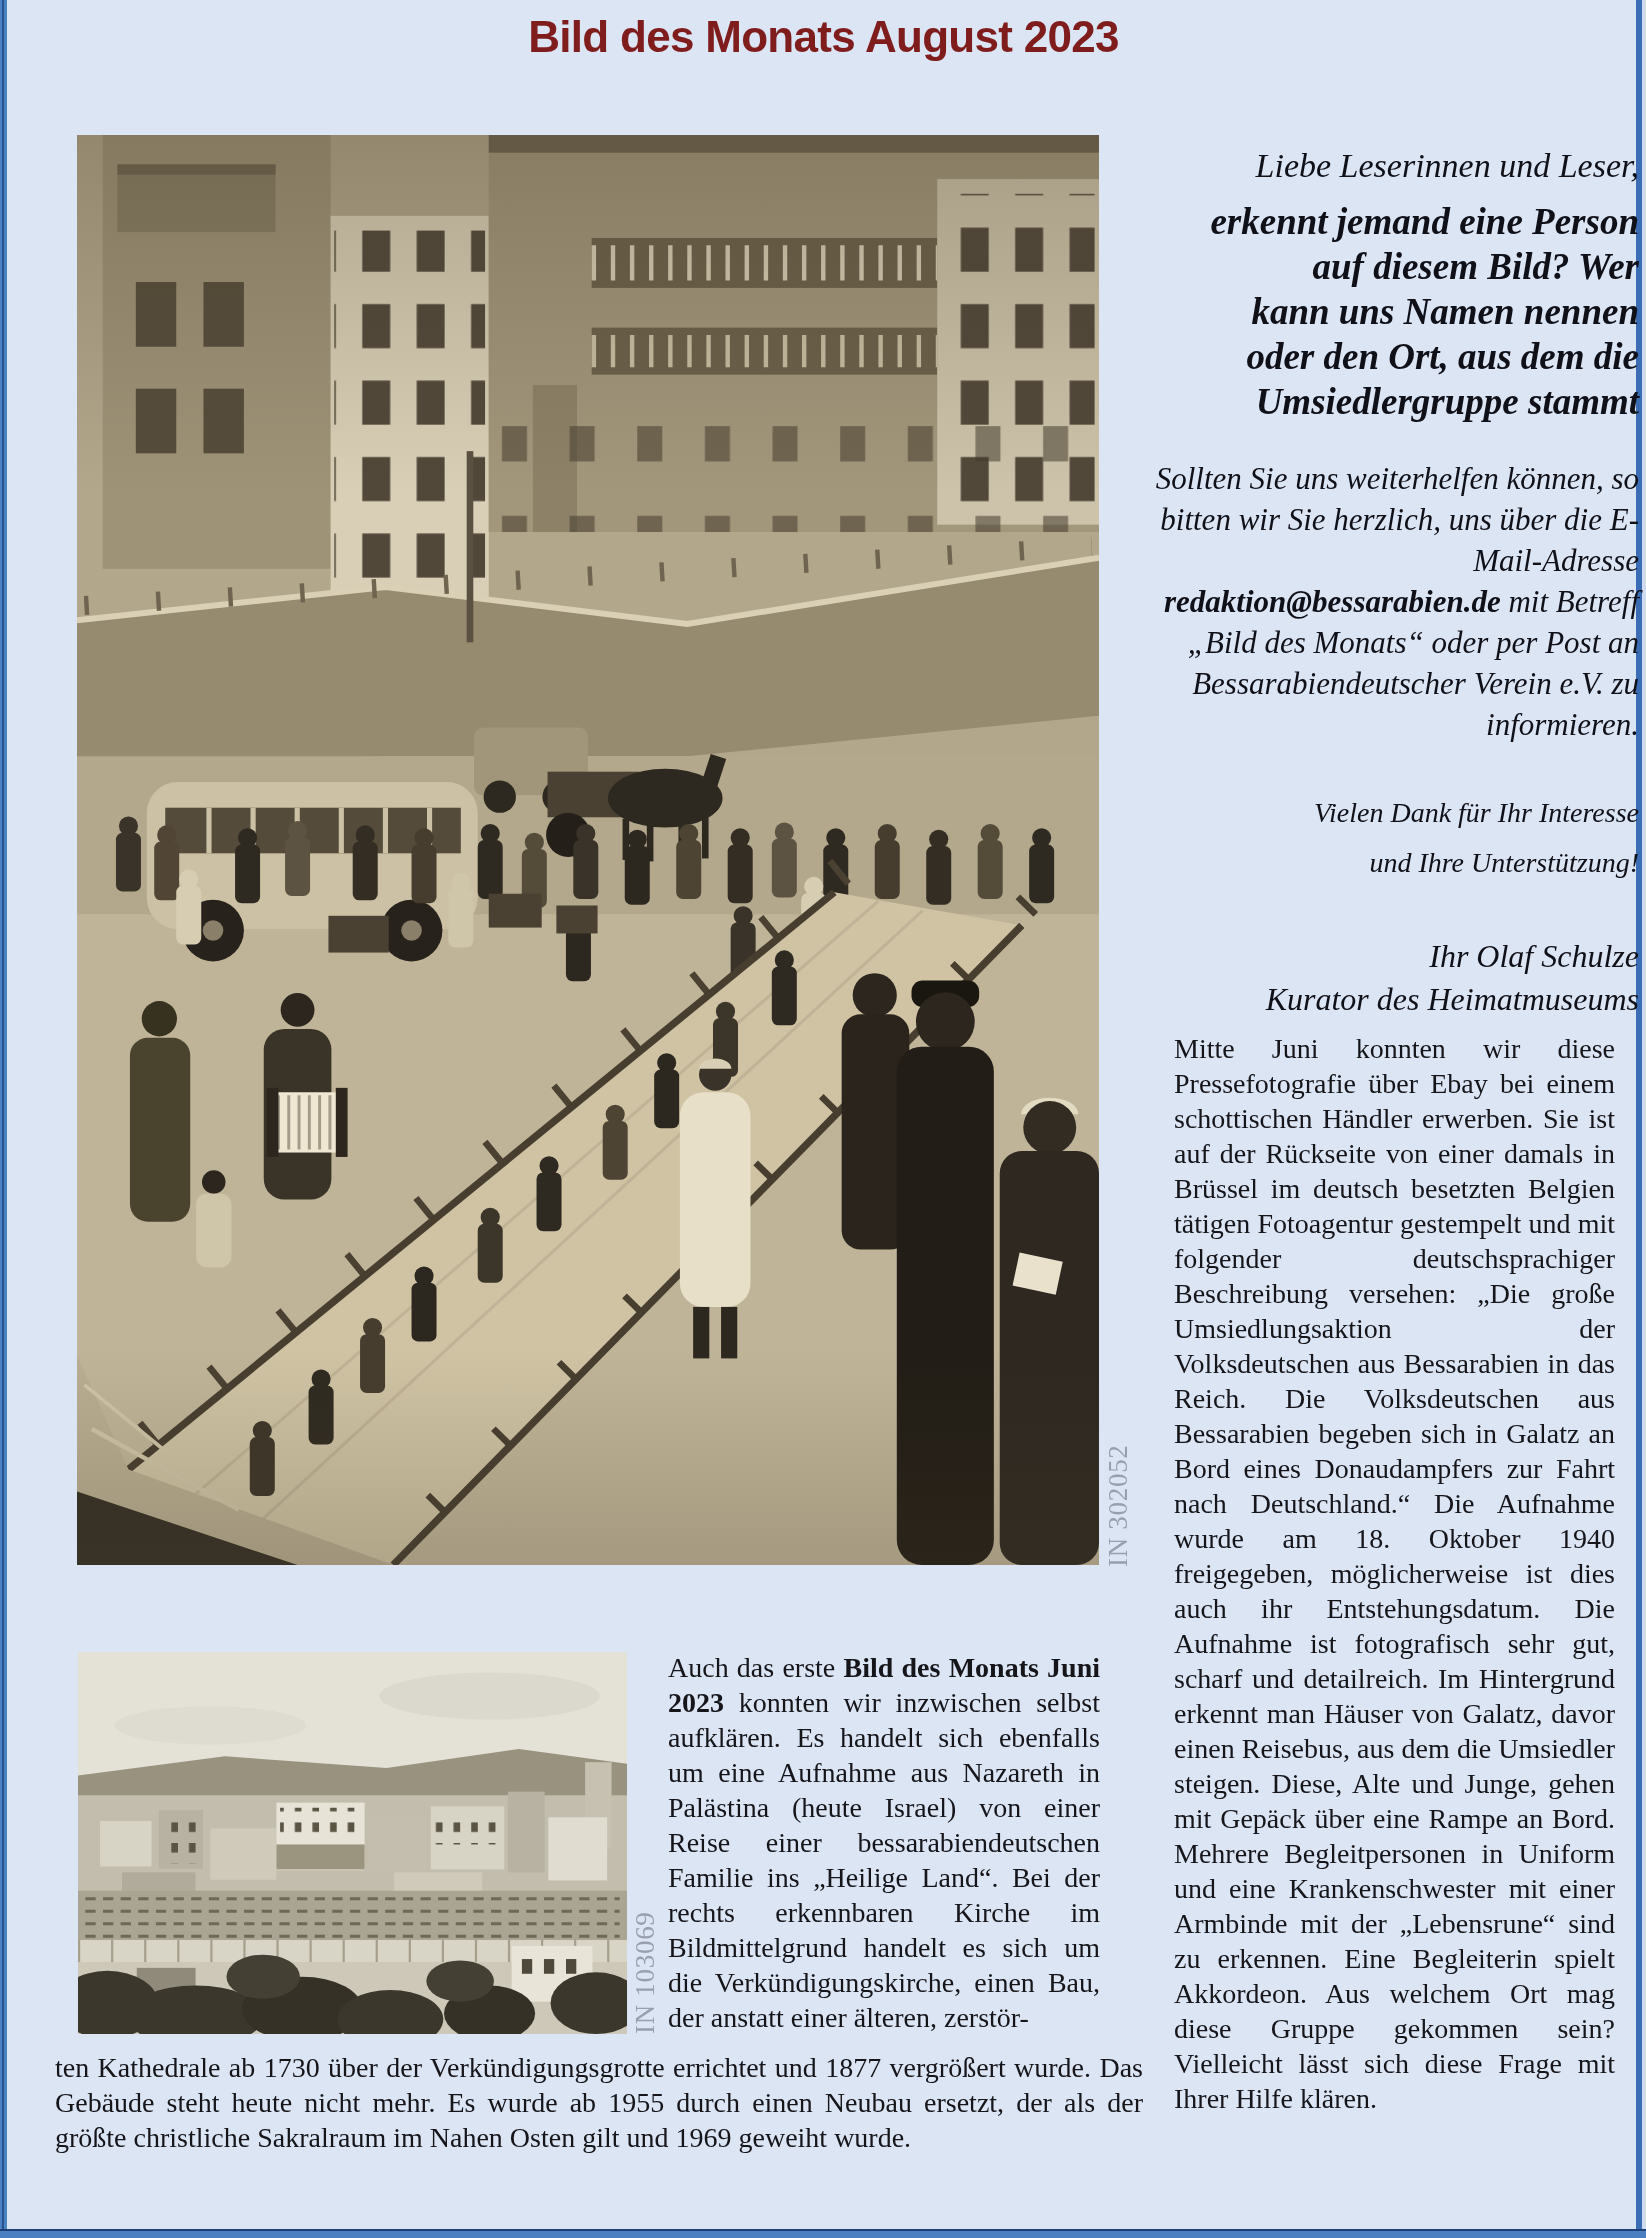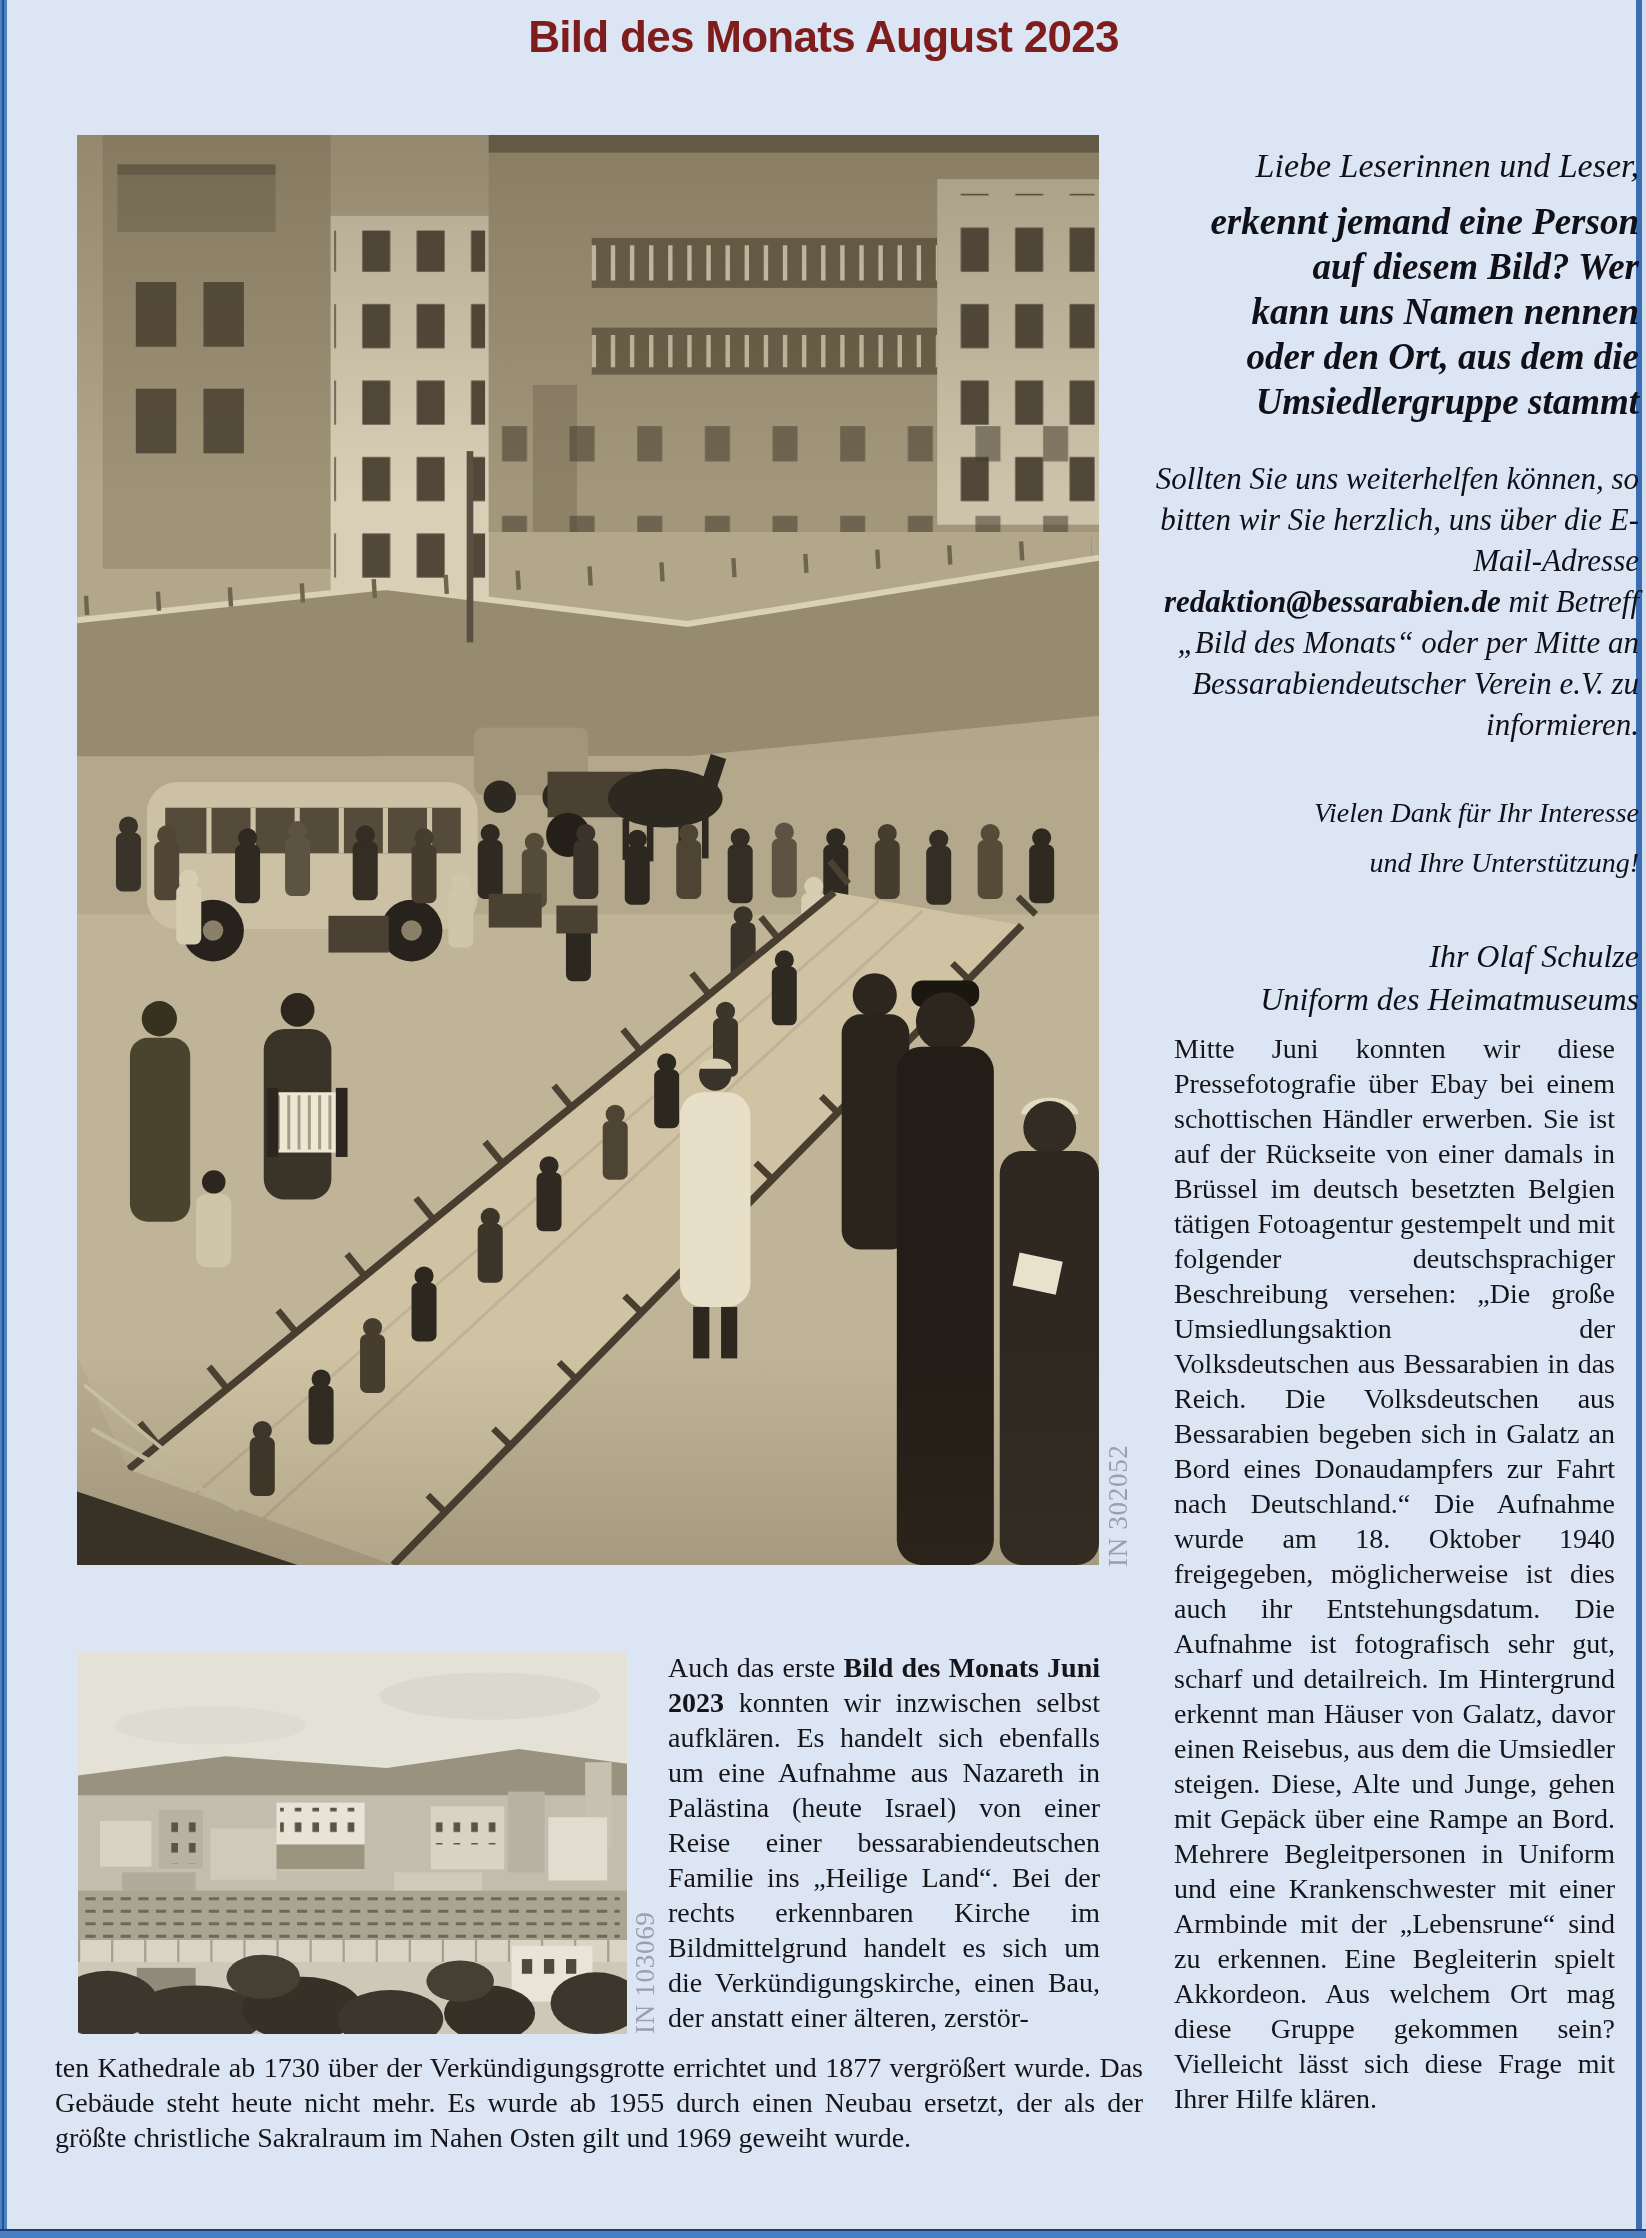--- a/index.html
+++ b/index.html
@@ -252,25 +252,25 @@
       </g>
 
       <rect width="1390" height="1945" fill="url(#vg)"></rect>
     </svg>
   </div>
   <div class="photo-label label-main">IN 302052</div>
 
   <div class="letter">
     <div class="salutation">Liebe Leserinnen und Leser,</div>
     <div class="question">erkennt jemand eine Person<br>auf diesem Bild? Wer<br>kann uns Namen nennen<br>oder den Ort, aus dem die<br>Umsiedlergruppe stammt</div>
-    <div class="help"><span>Sollten Sie uns weiterhelfen können, so bitten wir Sie herzlich, uns über die E-Mail-Adresse </span><strong>redaktion@bessarabien.de</strong><span> mit Betreff „Bild des Monats“ oder per Mitte an Bessarabiendeutscher Verein e.V. zu informieren.</span></div>
+    <div class="help"><span>Sollten Sie uns weiterhelfen können, so bitten wir Sie herzlich, uns über die E-Mail-Adresse </span><strong>redaktion@bessarabien.de</strong><span> mit Betreff „Bild des Monats“ oder per Post an Bessarabiendeutscher Verein e.V. zu informieren.</span></div>
     <div class="thanks">Vielen Dank für Ihr Interesse<br>und Ihre Unterstützung!</div>
     <div class="signature-block">
       <div>Ihr Olaf Schulze</div>
-      <div>Uniform des Heimatmuseums</div>
+      <div>Kurator des Heimatmuseums</div>
     </div>
   </div>
 
   <div class="article-right" lang="de">Mitte Juni konnten wir diese Pressefotografie über Ebay bei einem schottischen Händler erwerben. Sie ist auf der Rückseite von einer damals in Brüssel im deutsch besetzten Belgien tätigen Fotoagentur gestempelt und mit folgender deutschsprachiger Beschreibung versehen: „Die große Umsiedlungsaktion der Volksdeutschen aus Bessarabien in das Reich. Die Volksdeutschen aus Bessarabien begeben sich in Galatz an Bord eines Donaudampfers zur Fahrt nach Deutschland.“ Die Aufnahme wurde am 18. Oktober 1940 freigegeben, möglicherweise ist dies auch ihr Entstehungsdatum. Die Aufnahme ist fotografisch sehr gut, scharf und detailreich. Im Hintergrund erkennt man Häuser von Galatz, davor einen Reisebus, aus dem die Umsiedler steigen. Diese, Alte und Junge, gehen mit Gepäck über eine Rampe an Bord. Mehrere Begleitpersonen in Uniform und eine Krankenschwester mit einer Armbinde mit der „Lebensrune“ sind zu erkennen. Eine Begleiterin spielt Akkordeon. Aus welchem Ort mag diese Gruppe gekommen sein? Vielleicht lässt sich diese Frage mit Ihrer Hilfe klären.</div>
 
   <div class="photo-secondary">
     <svg viewBox="0 0 747 520" preserveAspectRatio="none">
       <defs>
         <pattern id="winS" width="24" height="28" patternUnits="userSpaceOnUse">
           <rect x="7" y="8" width="9" height="13" fill="#5a5444"></rect>

